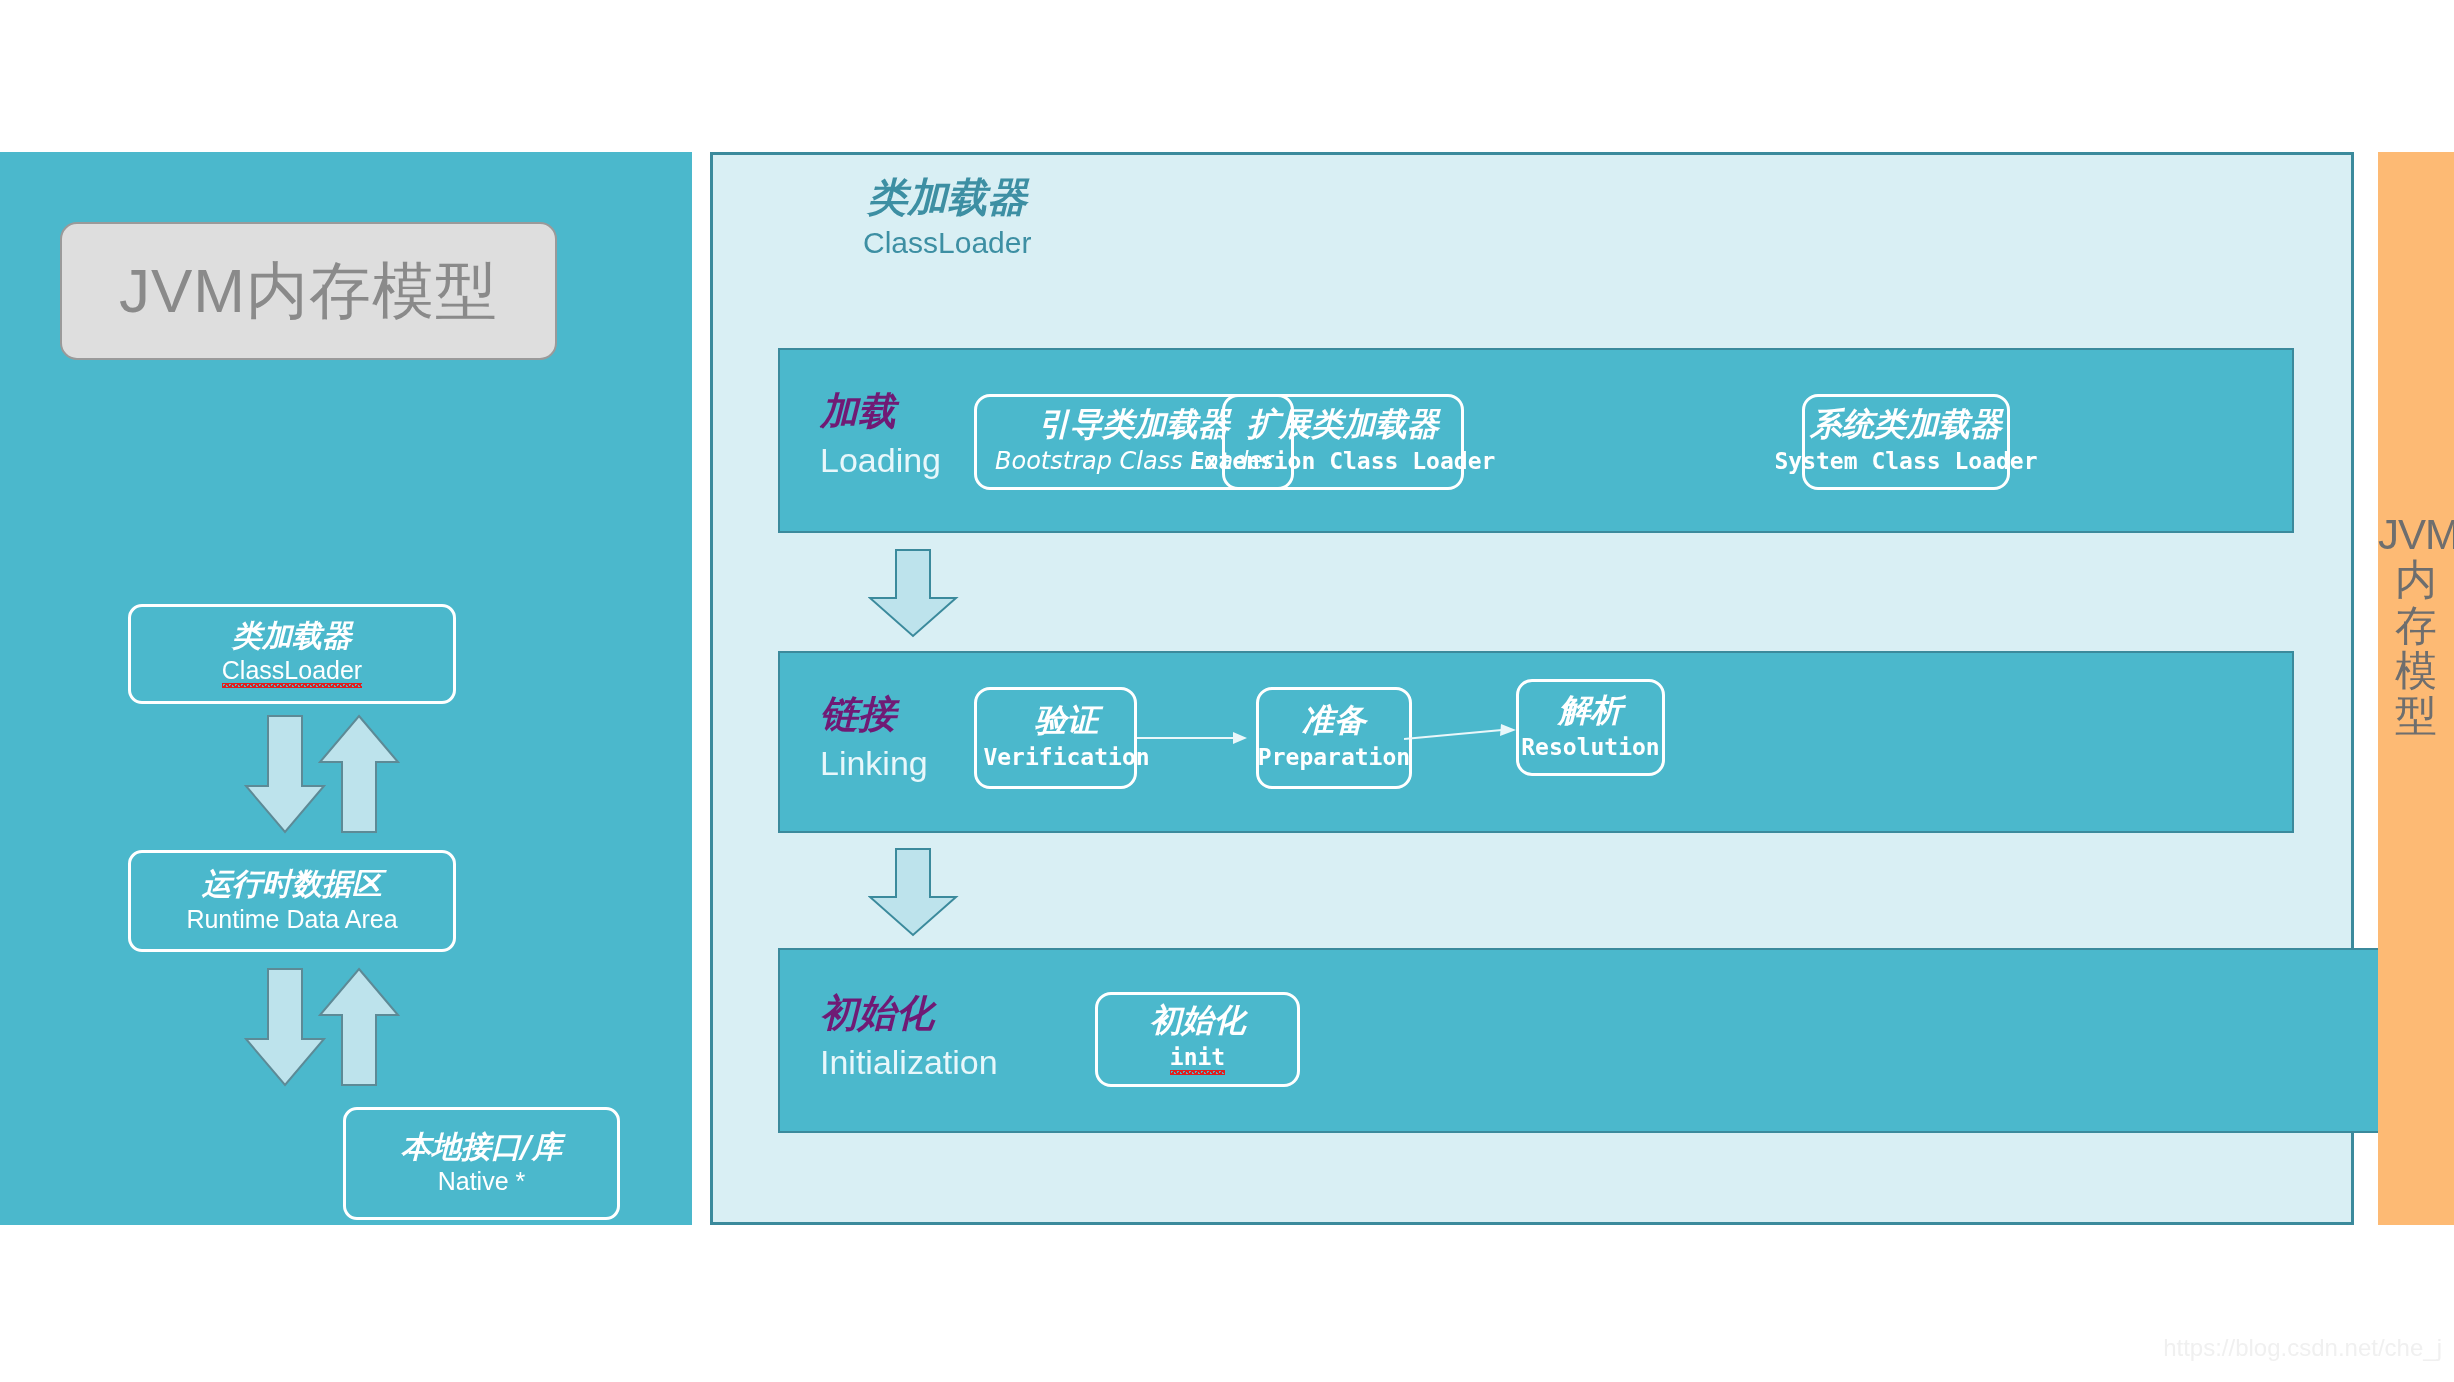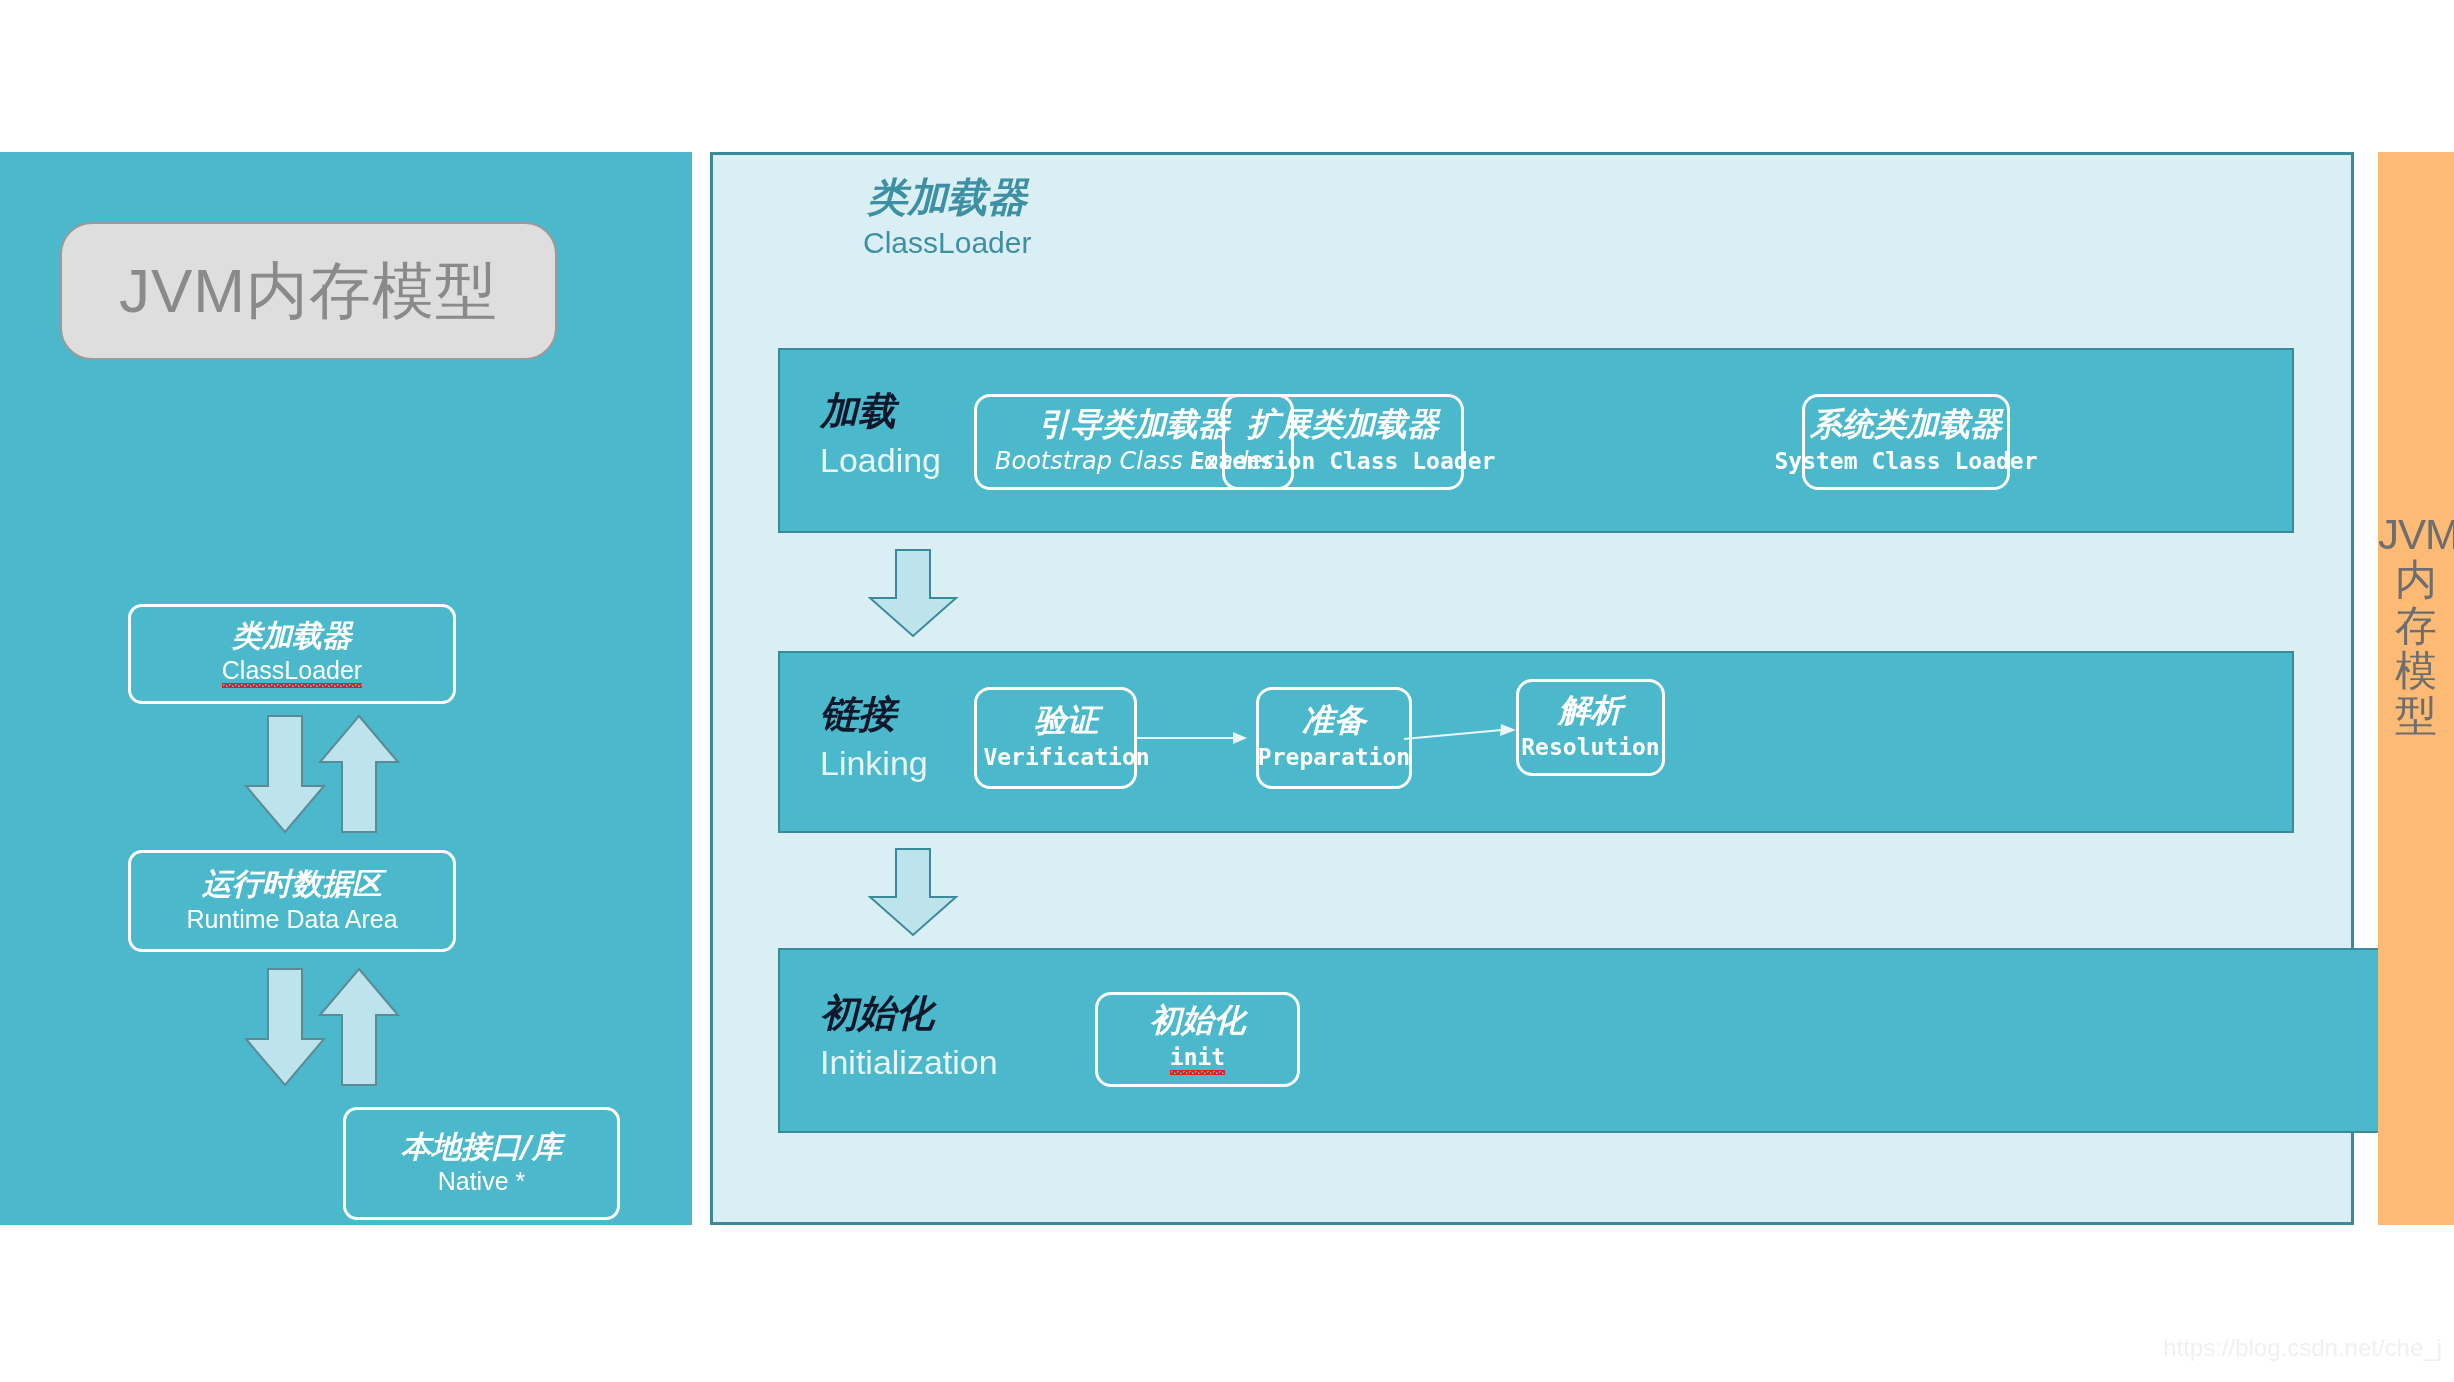--- a/index.html
+++ b/index.html
@@ -26,21 +26,21 @@
   }
 
   #title-plate {
     position: absolute;
     left: 60px;
     top: 70px;
     width: 497px;
     height: 138px;
     background: #dedede;
     border: 2px solid #9a9a9a;
-    border-radius: 32px;
+    border-radius: 17px;
     box-sizing: border-box;
     display: flex;
     align-items: center;
     justify-content: center;
   }
   #title-plate .plate-text {
     font-size: 62px;
     color: #8a8a8a;
     letter-spacing: 1px;
     line-height: 1;
@@ -144,21 +144,21 @@
     color: #ffffff;
     text-align: left;
   }
   .stage-label .cn {
     font-family: "DejaVu Sans", "Liberation Sans", sans-serif;
     font-style: italic;
     font-weight: bold;
     font-size: 38px;
     line-height: 1.05;
     white-space: nowrap;
-    color: #0f172a;
+    color: #701a75;
   }
   .stage-label .en {
     font-size: 34px;
     line-height: 1.2;
     margin-top: 8px;
     color: #e8f7fb;
     white-space: nowrap;
   }
 
   

